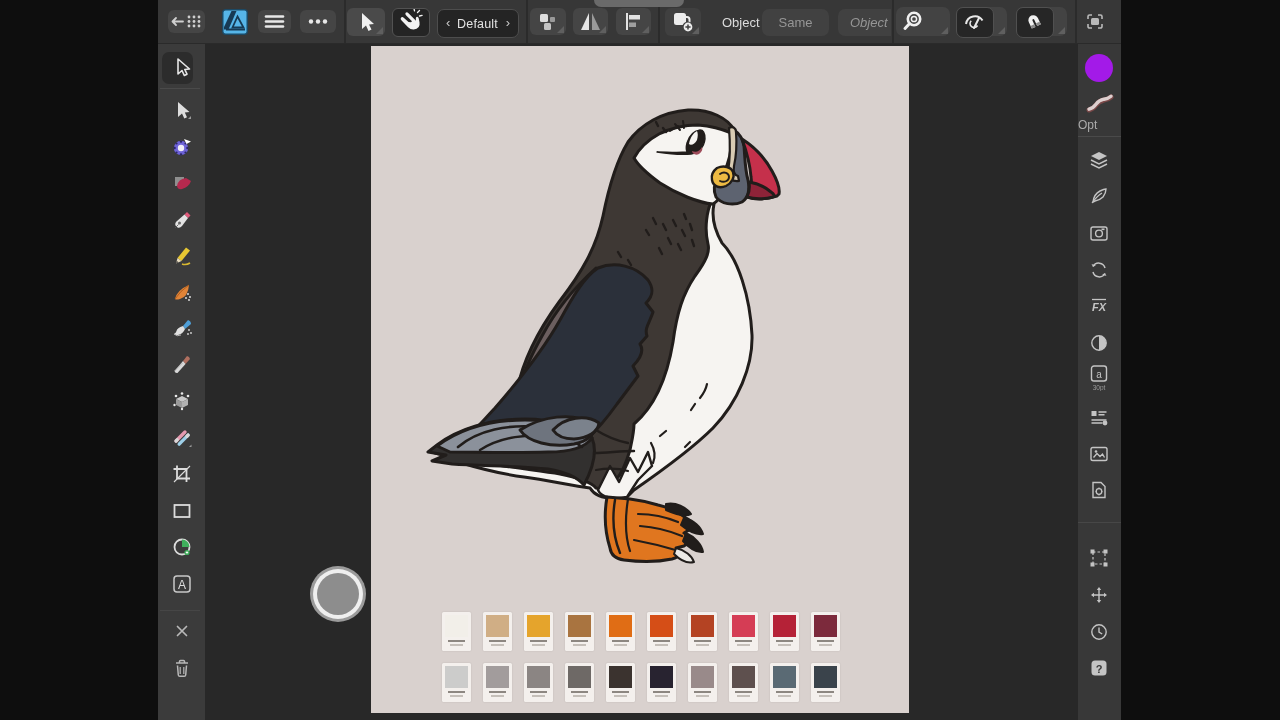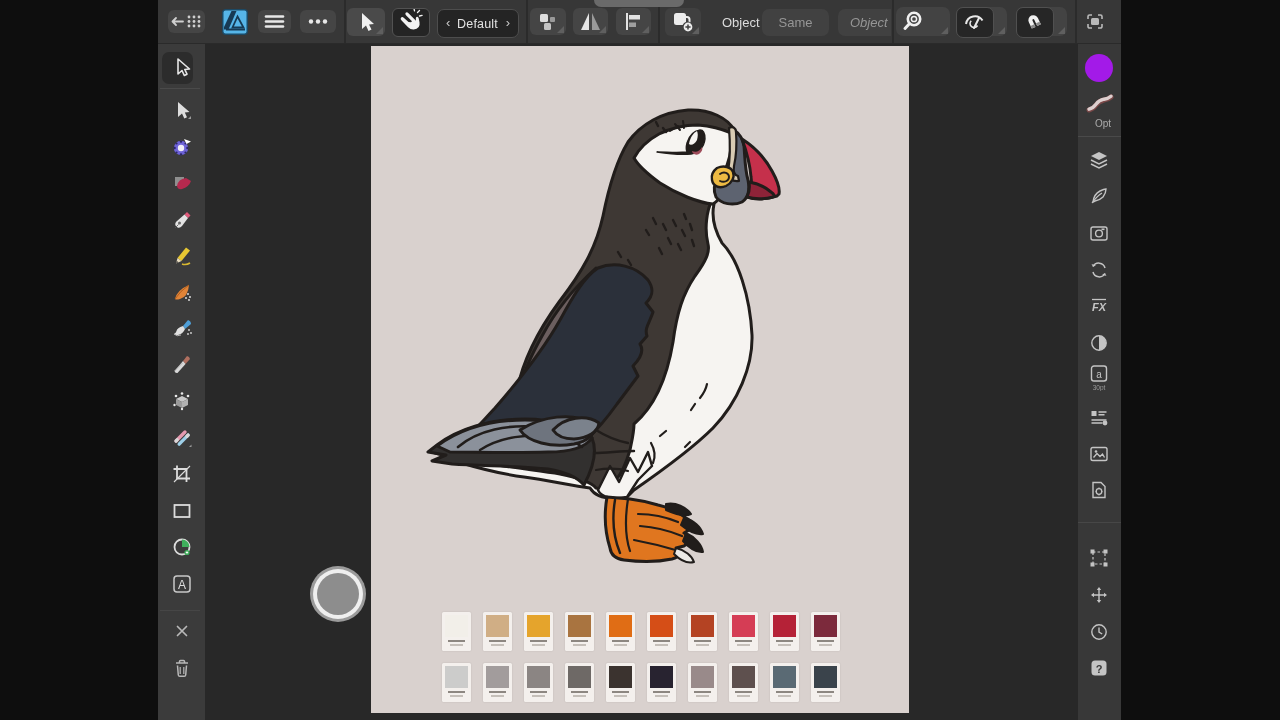--- a/index.html
+++ b/index.html
@@ -535,21 +535,21 @@
 <div class="a" style="left:317px;top:573px;width:42px;height:42px;border-radius:50%;background:#8d8d8d;"></div>
 
 <div class="a" id="rightbar" style="left:1078px;top:44px;width:43px;height:676px;background:#383838;">
 
   <div class="a" style="left:7px;top:10px;width:28px;height:28px;border-radius:50%;background:#a31ae8;"></div>
 
   <svg class="a" style="left:8px;top:48px;" width="28" height="24" viewBox="0 0 28 24">
     <path d="M3 18 q4-1 7-5 q3-4 8-5 q4-0.5 7-3" fill="none" stroke="#7a4848" stroke-width="5" stroke-linecap="round"></path>
     <path d="M3 17.2 q4-1 7-5 q3-4 8-5 q4-0.5 7-3" fill="none" stroke="#ddcfcf" stroke-width="3.4" stroke-linecap="round"></path>
   </svg>
-  <div class="a" style="left:0;top:74px;width:50px;height:14px;font-size:10px;color:#aaa;text-align:center;">Opt</div>
+  <div class="a" style="left:0;top:74px;width:50px;height:14px;font-size:12px;color:#aaa;">Opt</div>
   <div class="a" style="left:0;top:92px;width:43px;height:1px;background:#4a4a4a;"></div>
 
   <svg class="a" style="left:11px;top:106px;" width="20" height="20" viewBox="0 0 20 20">
     <path d="M10 2 L18 6 L10 10 L2 6 Z" fill="#c4c4c4"></path>
     <path d="M2 10 L10 14 L18 10" fill="none" stroke="#c4c4c4" stroke-width="1.5"></path>
     <path d="M2 14 L10 18 L18 14" fill="none" stroke="#c4c4c4" stroke-width="1.5"></path>
   </svg>
 
   <svg class="a" style="left:11px;top:142px;" width="20" height="20" viewBox="0 0 20 20">
     <path d="M4 16 Q5 8 11 5 Q15 3 17 3 Q17 7 14 11 Q11 14 6 15 Z" fill="none" stroke="#c4c4c4" stroke-width="1.4"></path>

